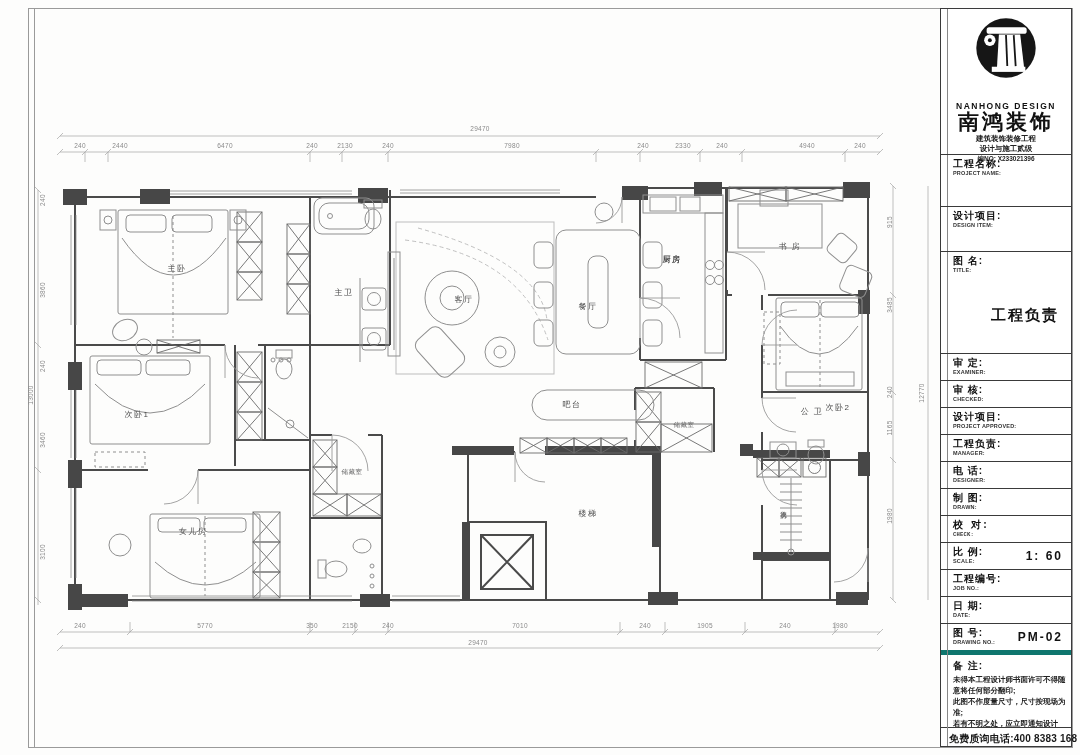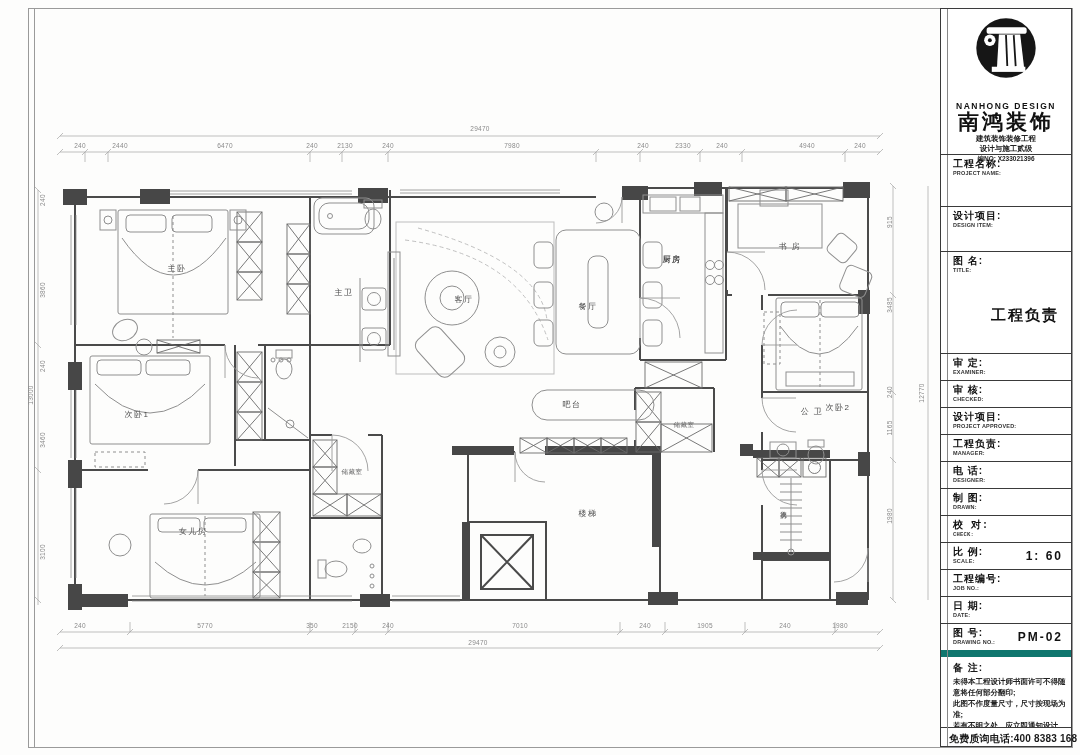--- a/index.html
+++ b/index.html
@@ -29,21 +29,21 @@
   .cert{font-size:7.5px;font-weight:bold;color:#222;line-height:1.35;}
   .certno{font-size:6.5px;font-weight:bold;color:#222;margin-top:1px;}
   .tb-row{border-top:1px solid #3a3a3a;position:relative;flex:0 0 auto;
           padding:2px 4px 0 12px;box-sizing:border-box;}
   .tb-row .cn{display:block;font-size:10px;font-weight:bold;letter-spacing:1px;color:#111;}
   .tb-row .en{display:block;font-size:5.5px;font-weight:bold;color:#333;letter-spacing:.2px;
               transform:translateY(-1px);}
   .tb-row .val{position:absolute;right:8px;top:50%;transform:translateY(-50%);
                font-size:12px;font-weight:bold;letter-spacing:2px;color:#111;}
   .tb-row.big .val{top:auto;bottom:28px;right:12px;transform:none;font-size:15px;letter-spacing:2px;}
-  .tb-notes{flex:1 1 auto;border-top:7px solid #0f766e;padding:4px 5px 0 12px;box-sizing:border-box;overflow:hidden;}
+  .tb-notes{flex:1 1 auto;border-top:5px solid #0f766e;padding:4px 5px 0 12px;box-sizing:border-box;overflow:hidden;}
   .notes-label{font-size:10px;font-weight:bold;letter-spacing:1px;margin-bottom:2px;}
   .note-line{font-size:7.5px;font-weight:bold;color:#222;line-height:1.45;}
   .tb-phone{flex:0 0 auto;border-top:1px solid #3a3a3a;font-size:10px;font-weight:bold;
             padding:4px 7px 0 8px;letter-spacing:.2px;white-space:nowrap;text-align:right;}
 </style>
 </head>
 <body>
 
 <svg id="plan-svg" width="1080" height="755" viewBox="0 0 1080 755">
 

